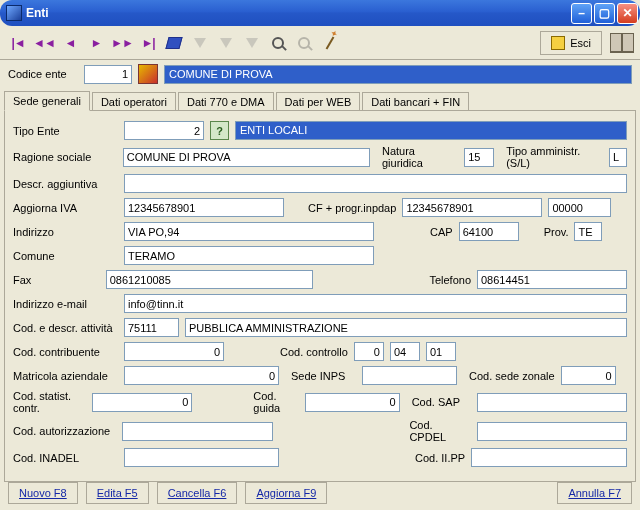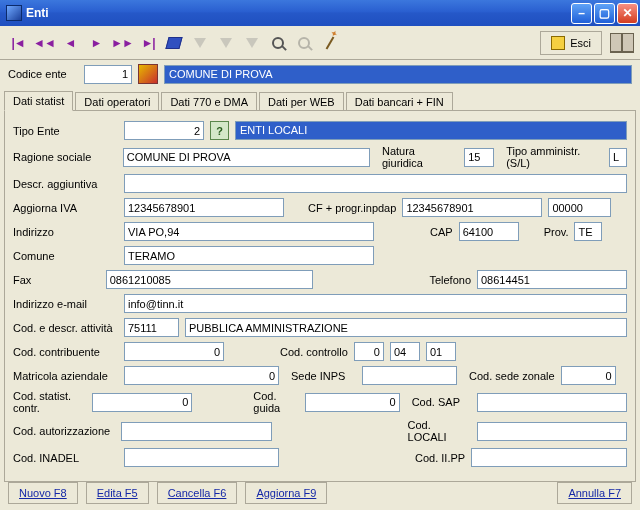--- a/index.html
+++ b/index.html
@@ -1,19 +1,19 @@
 <!DOCTYPE html>
 <html><head>
 <meta charset="utf-8">
 <style>
 * { box-sizing: border-box; margin: 0; padding: 0; font-family: "Tahoma", "MS Sans Serif", sans-serif; font-size: 11px; }
 body { background: #ece9d8; width: 640px; height: 510px; overflow: hidden; }
 
 
-.titlebar { height: 26px; background: linear-gradient(to bottom, #3b77dd 0%, #2a5fd0 45%, #2558c8 50%, #1f4fc0 100%); display: flex; align-items: center; padding: 0 2px 0 6px; color: #fff; }
+.titlebar { height: 26px; background: linear-gradient(to bottom, #3b77dd 0%, #2a5fd0 45%, #2558c8 50%, #1f4fc0 100%); display: flex; align-items: center; padding: 0 2px 0 6px; color: #fff; border-radius: 12px; }
 .titlebar .icon { width: 16px; height: 16px; background: linear-gradient(135deg,#6fa8ff,#1a3f99); border: 1px solid #0b2a6b; margin-right: 4px; }
 .titlebar .title { flex: 1; font-weight: bold; font-size: 12px; }
 .titlebar .winbtns { display: flex; gap: 2px; }
 .winbtn { width: 21px; height: 21px; border: 1px solid #fff; border-radius: 3px; display:flex; align-items:center; justify-content:center; font-weight:bold; font-size:12px; color:#fff; }
 .winbtn.min, .winbtn.max { background: linear-gradient(to bottom,#5fa3f7,#1f5fd8); }
 .winbtn.close { background: linear-gradient(to bottom,#f79083,#d43d1f); }
 
 
 .toolbar { height: 34px; background:#ece9d8; border-bottom:1px solid #aca899; display:flex; align-items:center; padding:3px 6px; gap:2px; }
 .tbtn { width:24px; height:24px; display:flex; align-items:center; justify-content:center; border:1px solid transparent; }
@@ -126,21 +126,21 @@
 </div>
 
 <div class="coderow">
   <span class="label">Codice ente</span>
   <input class="input code-input" value="1" style="">
   <div class="code-icon"></div>
   <div class="blue-band">COMUNE DI PROVA</div>
 </div>
 
 <div class="tabstrip">
-  <div class="tab active">Dati statist</div>
+  <div class="tab active">Sede generali</div>
   <div class="tab">Dati operatori</div>
   <div class="tab">Dati 770 e DMA</div>
   <div class="tab">Dati per WEB</div>
   <div class="tab">Dati bancari + FIN</div>
 </div>
 
 <div class="tabbody">
 
   <div class="row">
     <span class="label">Tipo Ente</span>
@@ -226,21 +226,21 @@
     <input class="input right" style="width: 100px;" value="0">
     <span class="small-lbl" style="margin-left:55px;width:65px">Cod. guida</span>
     <input class="input right" style="width: 95px;" value="0">
     <span class="small-lbl" style="width:85px">Cod. SAP</span>
     <input class="input flex1" value="" style="">
   </div>
 
   <div class="row">
     <span class="label">Cod. autorizzazione</span>
     <input class="input" style="width: 155px;" value="">
-    <span class="small-lbl" style="margin-left:130px">Cod. LOCALI</span>
+    <span class="small-lbl" style="margin-left:130px">Cod. CPDEL</span>
     <input class="input flex1" value="" style="">
   </div>
 
   <div class="row">
     <span class="label">Cod. INADEL</span>
     <input class="input" style="width: 155px;" value="">
     <span class="small-lbl" style="margin-left:130px">Cod. II.PP</span>
     <input class="input flex1" value="" style="">
   </div>
 

